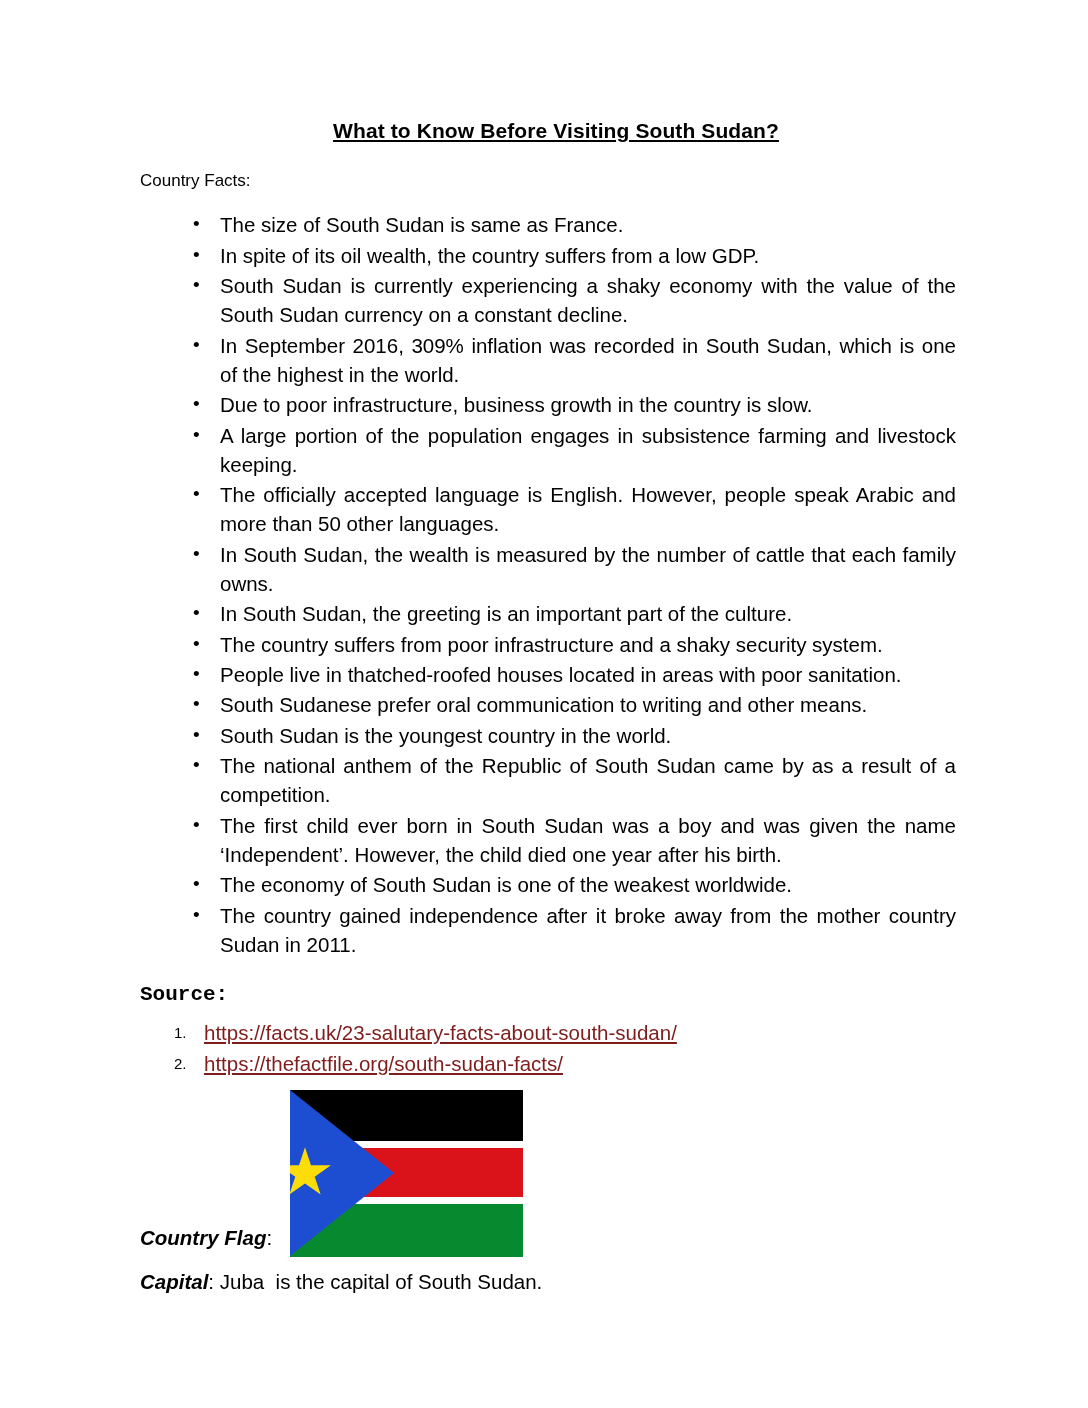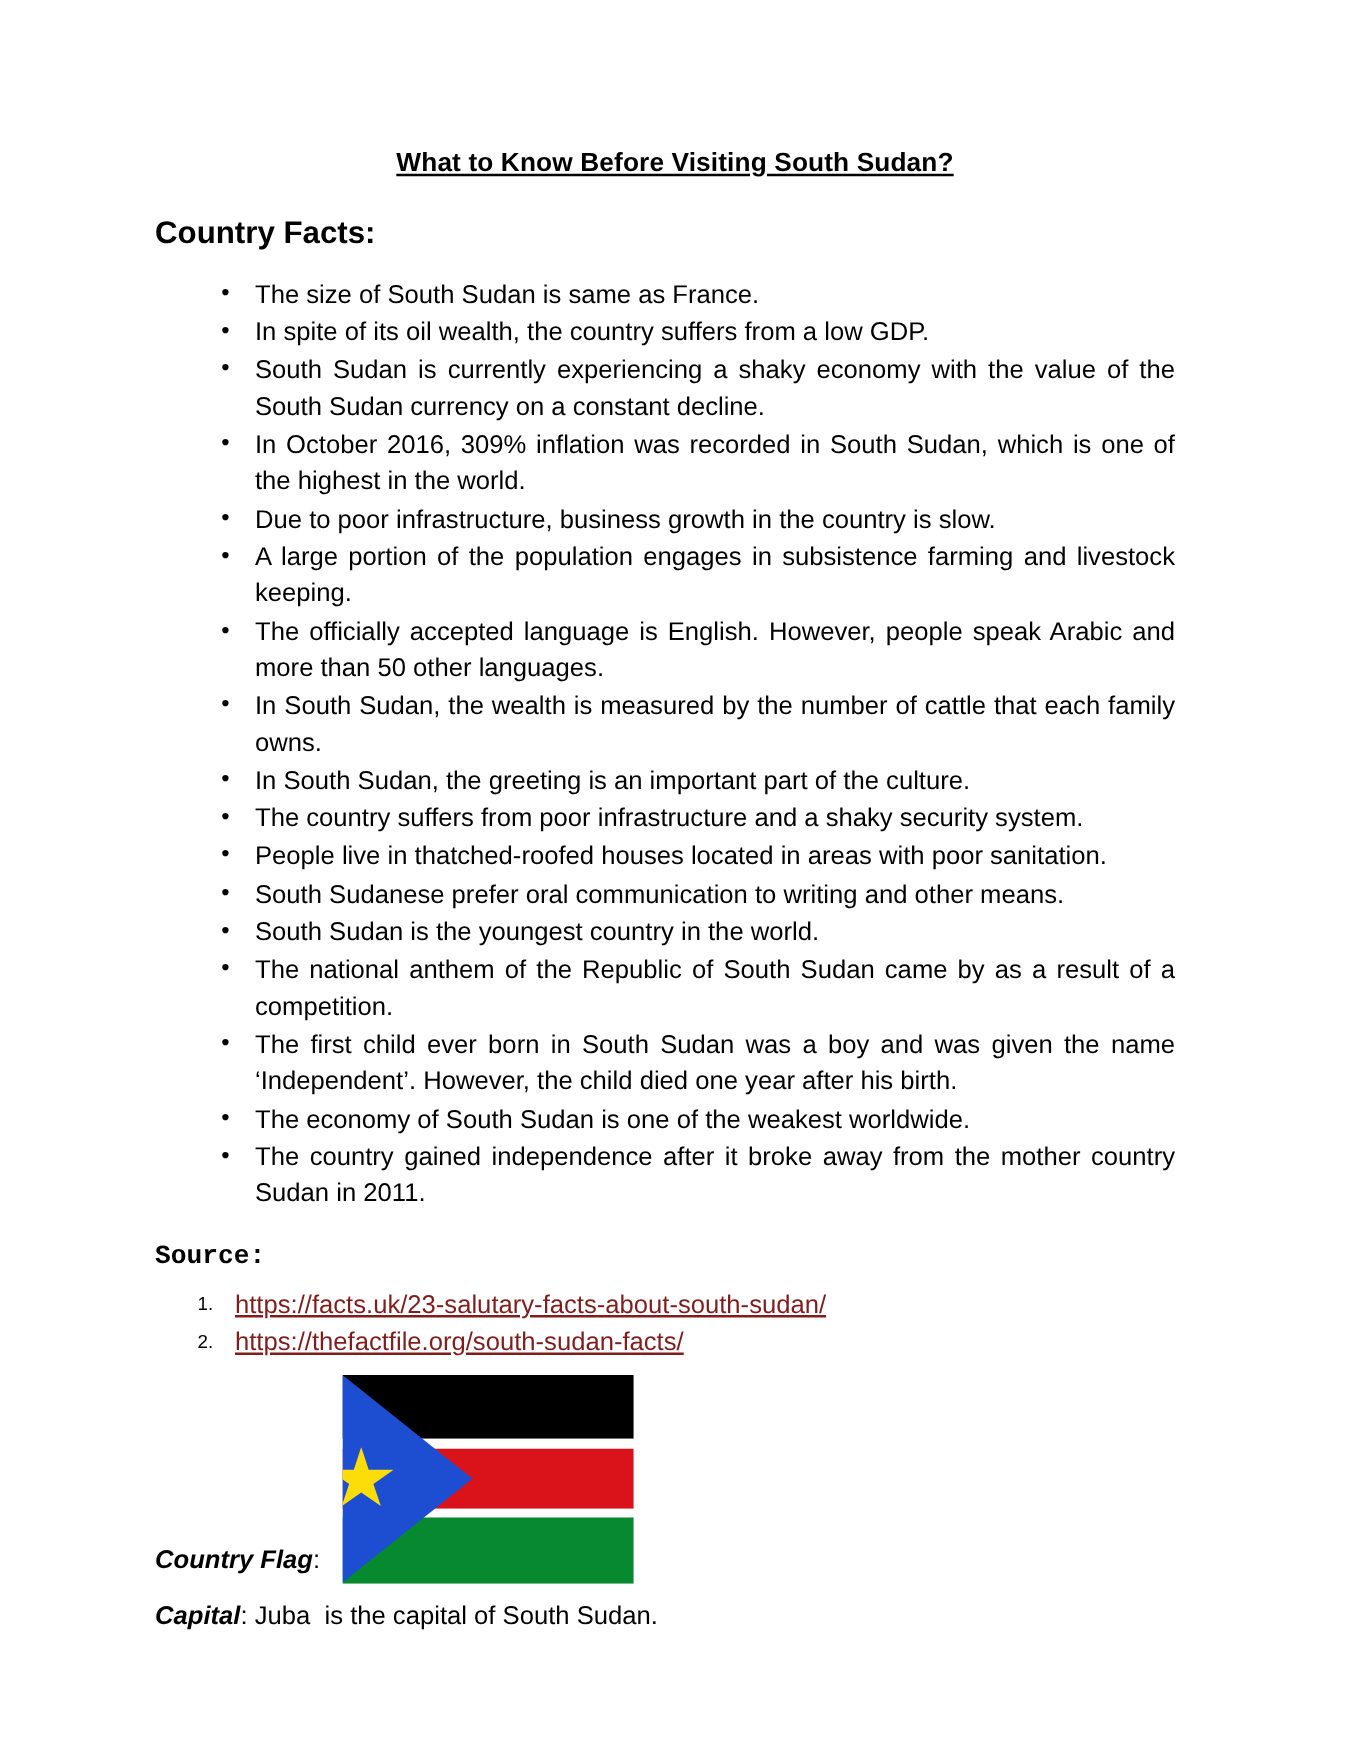--- a/index.html
+++ b/index.html
@@ -18,38 +18,38 @@
   .page {
     position: absolute;
     left: 0;
     top: 0;
     width: 1088px;
     height: 1408px;
     background: #ffffff;
   }
   .content {
     position: absolute;
-    left: 124px;
+    left: 140px;
     top: 118px;
     width: 832px;
   }
 
   .doc-title {
     text-align: center;
     font-size: 21px;
     font-weight: bold;
     text-decoration: underline;
     letter-spacing: 0.1px;
     margin: 0 0 26px 0;
     line-height: 1.25;
   }
 
   .section-heading {
-    font-size: 25px;
-    font-weight: bold;
+    font-size: 17px;
+    font-weight: normal;
     margin: 0 0 18px 0;
     line-height: 1.3;
   }
 
   ul.facts {
     list-style: none;
     margin: 16px;
     padding: 0;
   }
   ul.facts li {
@@ -174,21 +174,21 @@
   <div class="content">
 
     <div class="doc-title">What to Know Before Visiting South Sudan?</div>
 
     <div class="section-heading">Country Facts:</div>
 
     <ul class="facts">
       <li>The size of South Sudan is same as France.</li>
       <li>In spite of its oil wealth, the country suffers from a low GDP.</li>
       <li>South Sudan is currently experiencing a shaky economy with the value of the South Sudan currency on a constant decline.</li>
-      <li>In October 2016, 309% inflation was recorded in South Sudan, which is one of the highest in the world.</li>
+      <li>In September 2016, 309% inflation was recorded in South Sudan, which is one of the highest in the world.</li>
       <li>Due to poor infrastructure, business growth in the country is slow.</li>
       <li>A large portion of the population engages in subsistence farming and livestock keeping.</li>
       <li>The officially accepted language is English. However, people speak Arabic and more than 50 other languages.</li>
       <li>In South Sudan, the wealth is measured by the number of cattle that each family owns.</li>
       <li>In South Sudan, the greeting is an important part of the culture.</li>
       <li>The country suffers from poor infrastructure and a shaky security system.</li>
       <li>People live in thatched-roofed houses located in areas with poor sanitation.</li>
       <li>South Sudanese prefer oral communication to writing and other means.</li>
       <li>South Sudan is the youngest country in the world.</li>
       <li>The national anthem of the Republic of South Sudan came by as a result of a competition.</li>

